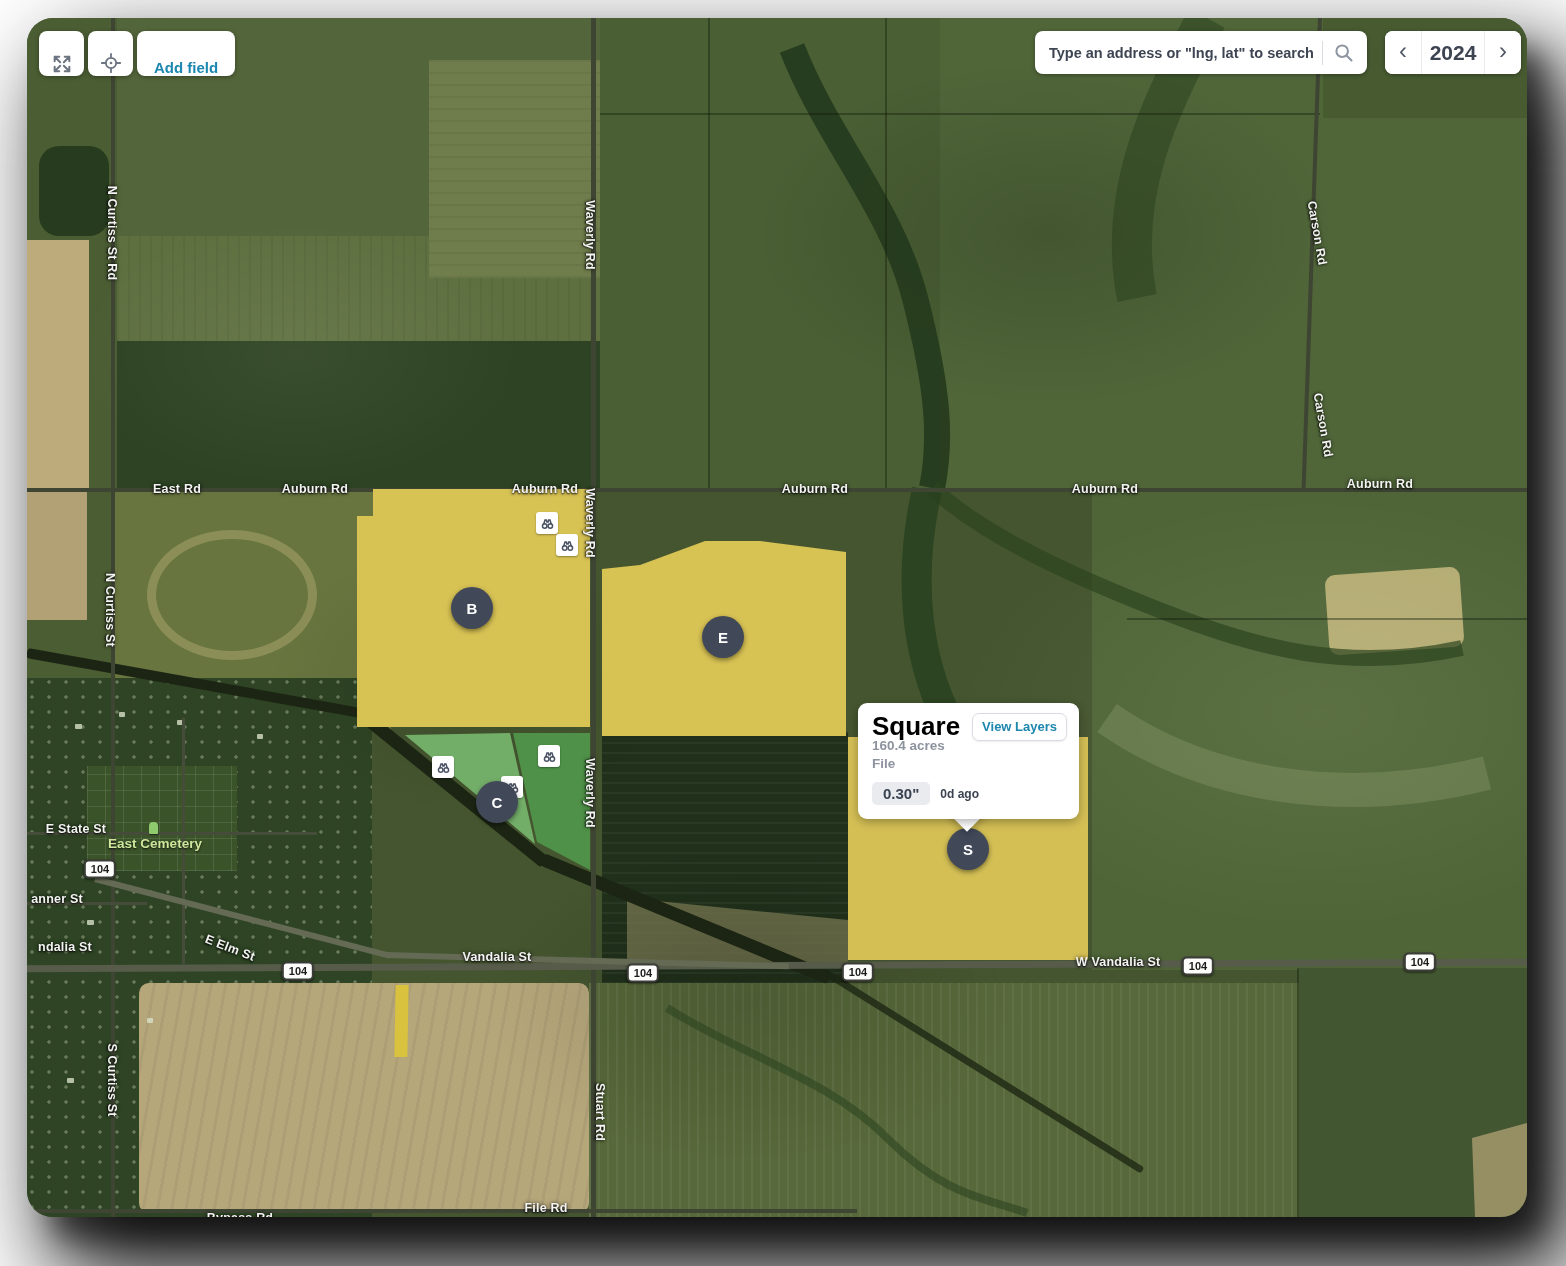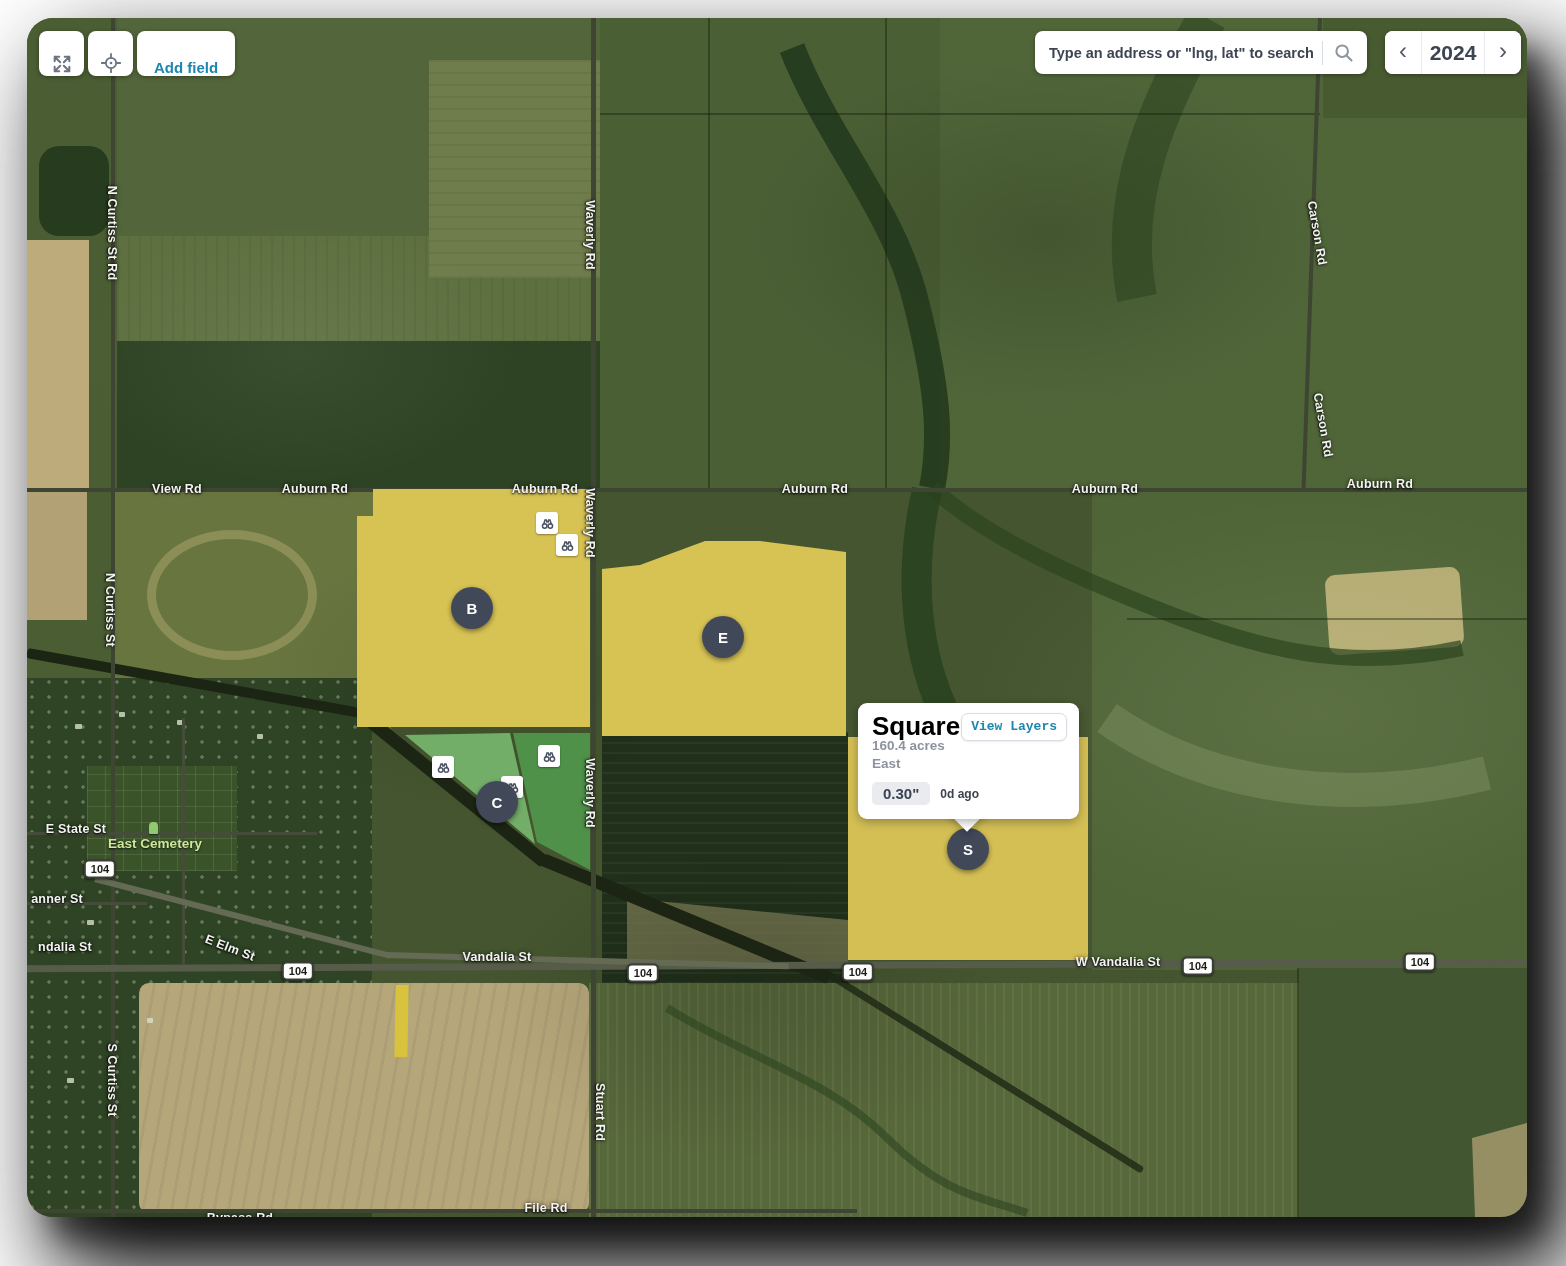--- a/index.html
+++ b/index.html
@@ -61,21 +61,21 @@
     border-radius:9px;box-shadow:0 3px 10px rgba(0,0,0,.3);padding:12px 14px;box-sizing:border-box;}
   #popup-tail{position:absolute;z-index:59;left:926px;top:780px;width:28px;height:28px;background:#fff;
     transform:rotate(45deg);box-shadow:3px 3px 6px rgba(0,0,0,.2);}
   .popup-title{font-size:26px;font-weight:bold;color:#000000;line-height:22px;}
   .popup-sub{font-size:13.5px;font-weight:bold;color:#8d939e;line-height:18px;}
   .popup-row{display:flex;align-items:center;margin-top:9px;}
   .rain-badge{background:#e9ebef;border-radius:5px;padding:3px 11px;font-size:15px;font-weight:bold;color:#3b4351;}
   .rain-ago{margin-left:10px;font-size:12px;font-weight:bold;color:#3b4351;}
   #btn-view-layers{position:absolute;right:12px;top:10px;background:#fff;border:1px solid #d9dde3;
     border-radius:7px;padding:5px 9px;font-size:13px;font-weight:bold;color:#1d87ae;text-align:left;
-    line-height:16px;cursor:pointer;box-shadow:0 1px 2px rgba(0,0,0,.08);font-family:Liberation Mono, monospace;}
+    line-height:16px;cursor:pointer;box-shadow:0 1px 2px rgba(0,0,0,.08);font-family:Liberation Sans, sans-serif;}
 </style>
 </head>
 <body>
 
 <div id="map-panel">
 
   <div class="region" style="left:0;top:0;width:90px;height:720px;background:#4b5d33;"></div>
   <div class="region" style="left:0;top:222px;width:62px;height:250px;background:#bdab7c;"></div>
   <div class="region" style="left:12px;top:128px;width:70px;height:90px;background:#273c1f;border-radius:20px;"></div>
   <div class="region" style="left:90px;top:0;width:483px;height:218px;background:#53653a;"></div>
@@ -142,21 +142,21 @@
   <div class="rail" style="left:516px;top:835px;width:310px;height:13px;transform:rotate(22.5deg);"></div>
   <div class="rail" style="left:800px;top:952px;width:372px;height:7px;transform:rotate(32deg);opacity:.78;"></div>
 
   <div class="field" style="background:#d7c254;clip-path:polygon(346px 471px,563px 471px,563px 709px,330px 709px,330px 498px,346px 498px);"></div>
   <div class="field" style="background:#d7c254;clip-path:polygon(575px 551px,613px 547px,678px 523px,733px 523px,819px 534px,819px 718px,575px 718px);"></div>
   <div class="field" style="background:#d4bf55;clip-path:polygon(821px 719px,1061px 719px,1061px 942px,821px 942px);"></div>
   <div class="field" style="background:#73ae69;clip-path:polygon(378px 717px,483px 715px,508px 826px);"></div>
   <div class="field" style="background:#4f9148;clip-path:polygon(486px 715px,563px 715px,563px 852px,510px 824px);"></div>
 
   <div id="labels-layer">
-      <span class="road-label" style="transform: translate(-50%, -50%) rotate(0deg); left: 150px; top: 471px;">View Rd</span>
+      <span class="road-label" style="transform: translate(-50%, -50%) rotate(0deg); left: 150px; top: 471px;">East Rd</span>
       <span class="road-label" style="transform: translate(-50%, -50%) rotate(0deg); left: 288px; top: 471px;">Auburn Rd</span>
       <span class="road-label" style="transform: translate(-50%, -50%) rotate(0deg); left: 518px; top: 471px;">Auburn Rd</span>
       <span class="road-label" style="transform: translate(-50%, -50%) rotate(0deg); left: 788px; top: 471px;">Auburn Rd</span>
       <span class="road-label" style="transform: translate(-50%, -50%) rotate(0deg); left: 1078px; top: 471px;">Auburn Rd</span>
       <span class="road-label" style="transform: translate(-50%, -50%) rotate(0deg); left: 1353px; top: 466px;">Auburn Rd</span>
       <span class="road-label" style="transform: translate(-50%, -50%) rotate(90deg); left: 85px; top: 215px;">N Curtiss St Rd</span>
       <span class="road-label" style="transform: translate(-50%, -50%) rotate(90deg); left: 83px; top: 592px;">N Curtiss St</span>
       <span class="road-label" style="transform: translate(-50%, -50%) rotate(90deg); left: 85px; top: 1062px;">S Curtiss St</span>
       <span class="road-label" style="transform: translate(-50%, -50%) rotate(90deg); left: 563px; top: 217px;">Waverly Rd</span>
       <span class="road-label" style="transform: translate(-50%, -50%) rotate(90deg); left: 563px; top: 505px;">Waverly Rd</span>
@@ -225,21 +225,21 @@
       <div class="marker" style="background: rgb(65, 73, 89); left: 470px; top: 784px;">C</div>
       <div class="marker" style="background: rgb(65, 73, 89); left: 941px; top: 831px;">S</div>
     </div>
 
   <div style="position:absolute;z-index:30;left:122px;top:804px;width:9px;height:12px;background:#8fca6f;border-radius:4px 4px 1px 1px;box-shadow:0 1px 1px rgba(0,0,0,.5);"></div>
 
   <div id="popup-tail"></div>
   <div id="field-popup">
     <div class="popup-title">Square</div>
     <div class="popup-sub">160.4 acres</div>
-    <div class="popup-sub">East</div>
+    <div class="popup-sub">File</div>
     <div class="popup-row">
       <span class="rain-badge">0.30"</span>
       <span class="rain-ago">0d ago</span>
     </div>
     <button id="btn-view-layers">
       <span>View Layers</span>
     </button>
   </div>
 
   <button class="ctl-btn" id="btn-fullscreen">

